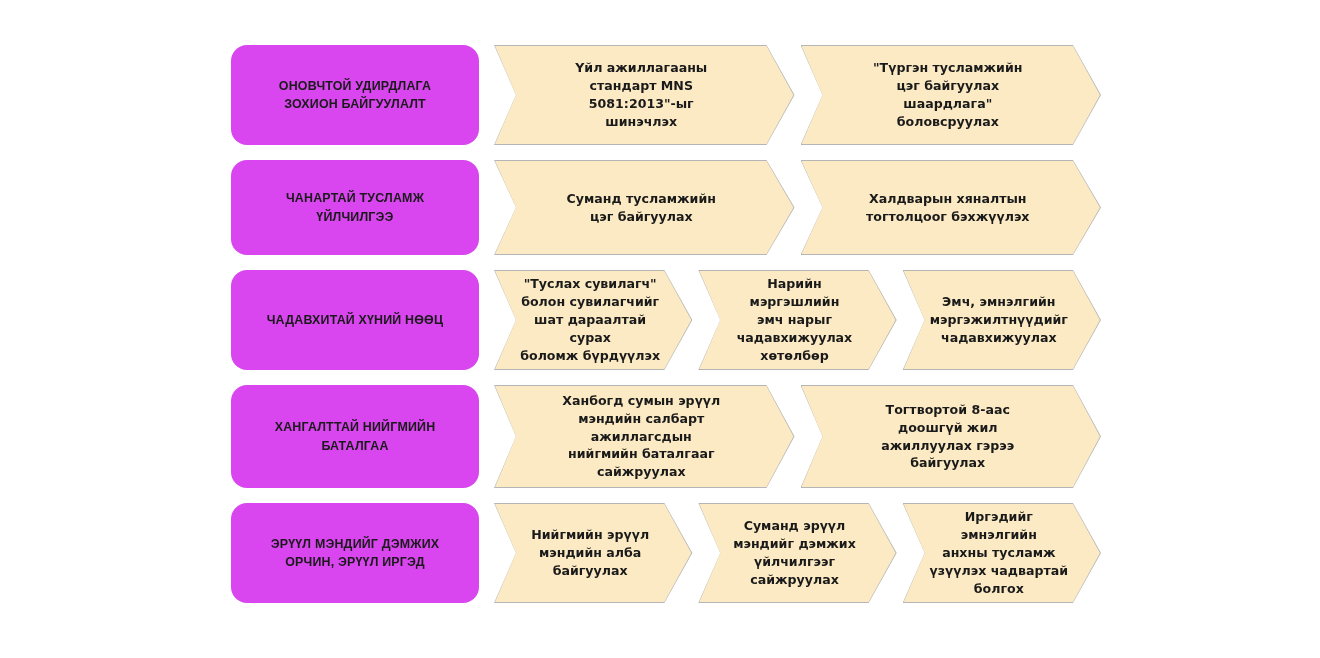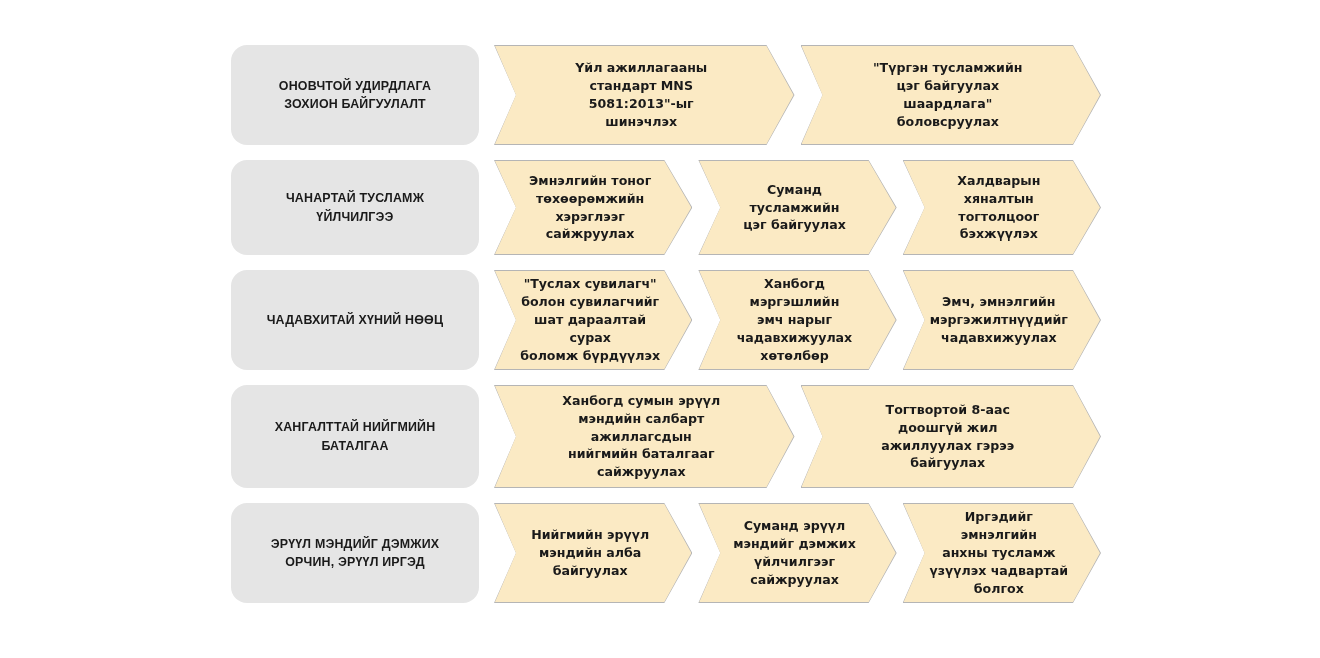--- a/index.html
+++ b/index.html
@@ -36,21 +36,21 @@
     display: flex;
     flex-direction: row;
     align-items: stretch;
     gap: 0px;
   }
 
   
   .pill {
     width: 248px;
     flex: 0 0 248px;
-    background: #e5e5e5;
+    background: #d946ef;
     border-radius: 16px;
     display: flex;
     align-items: center;
     justify-content: center;
     box-sizing: border-box;
     padding: 6px 14px;
   }
   .pill-label {
     font-family: "Liberation Sans Narrow", "Liberation Sans", sans-serif;
     font-weight: bold;
@@ -148,27 +148,20 @@
     </div>
 
     <div class="row row-h1">
       <div class="pill">
         <span class="pill-label">ЧАНАРТАЙ ТУСЛАМЖ ҮЙЛЧИЛГЭЭ</span>
       </div>
       <div class="chevrons">
         <div class="chev-wrap">
           <div class="chev-border"></div>
           <div class="chev-inner"></div>
-          <div class="chev-text">Эмнэлгийн тоног
-төхөөрөмжийн
-хэрэглээг сайжруулах</div>
-        </div>
-        <div class="chev-wrap">
-          <div class="chev-border"></div>
-          <div class="chev-inner"></div>
           <div class="chev-text">Суманд тусламжийн
 цэг байгуулах</div>
         </div>
         <div class="chev-wrap">
           <div class="chev-border"></div>
           <div class="chev-inner"></div>
           <div class="chev-text">Халдварын хяналтын
 тогтолцоог бэхжүүлэх</div>
         </div>
       </div>
@@ -183,21 +176,21 @@
           <div class="chev-border"></div>
           <div class="chev-inner"></div>
           <div class="chev-text">"Туслах сувилагч"
 болон сувилагчийг
 шат дараалтай сурах
 боломж бүрдүүлэх</div>
         </div>
         <div class="chev-wrap">
           <div class="chev-border"></div>
           <div class="chev-inner"></div>
-          <div class="chev-text">Ханбогд мэргэшлийн
+          <div class="chev-text">Нарийн мэргэшлийн
 эмч нарыг
 чадавхижуулах
 хөтөлбөр</div>
         </div>
         <div class="chev-wrap">
           <div class="chev-border"></div>
           <div class="chev-inner"></div>
           <div class="chev-text">Эмч, эмнэлгийн
 мэргэжилтнүүдийг
 чадавхижуулах</div>

